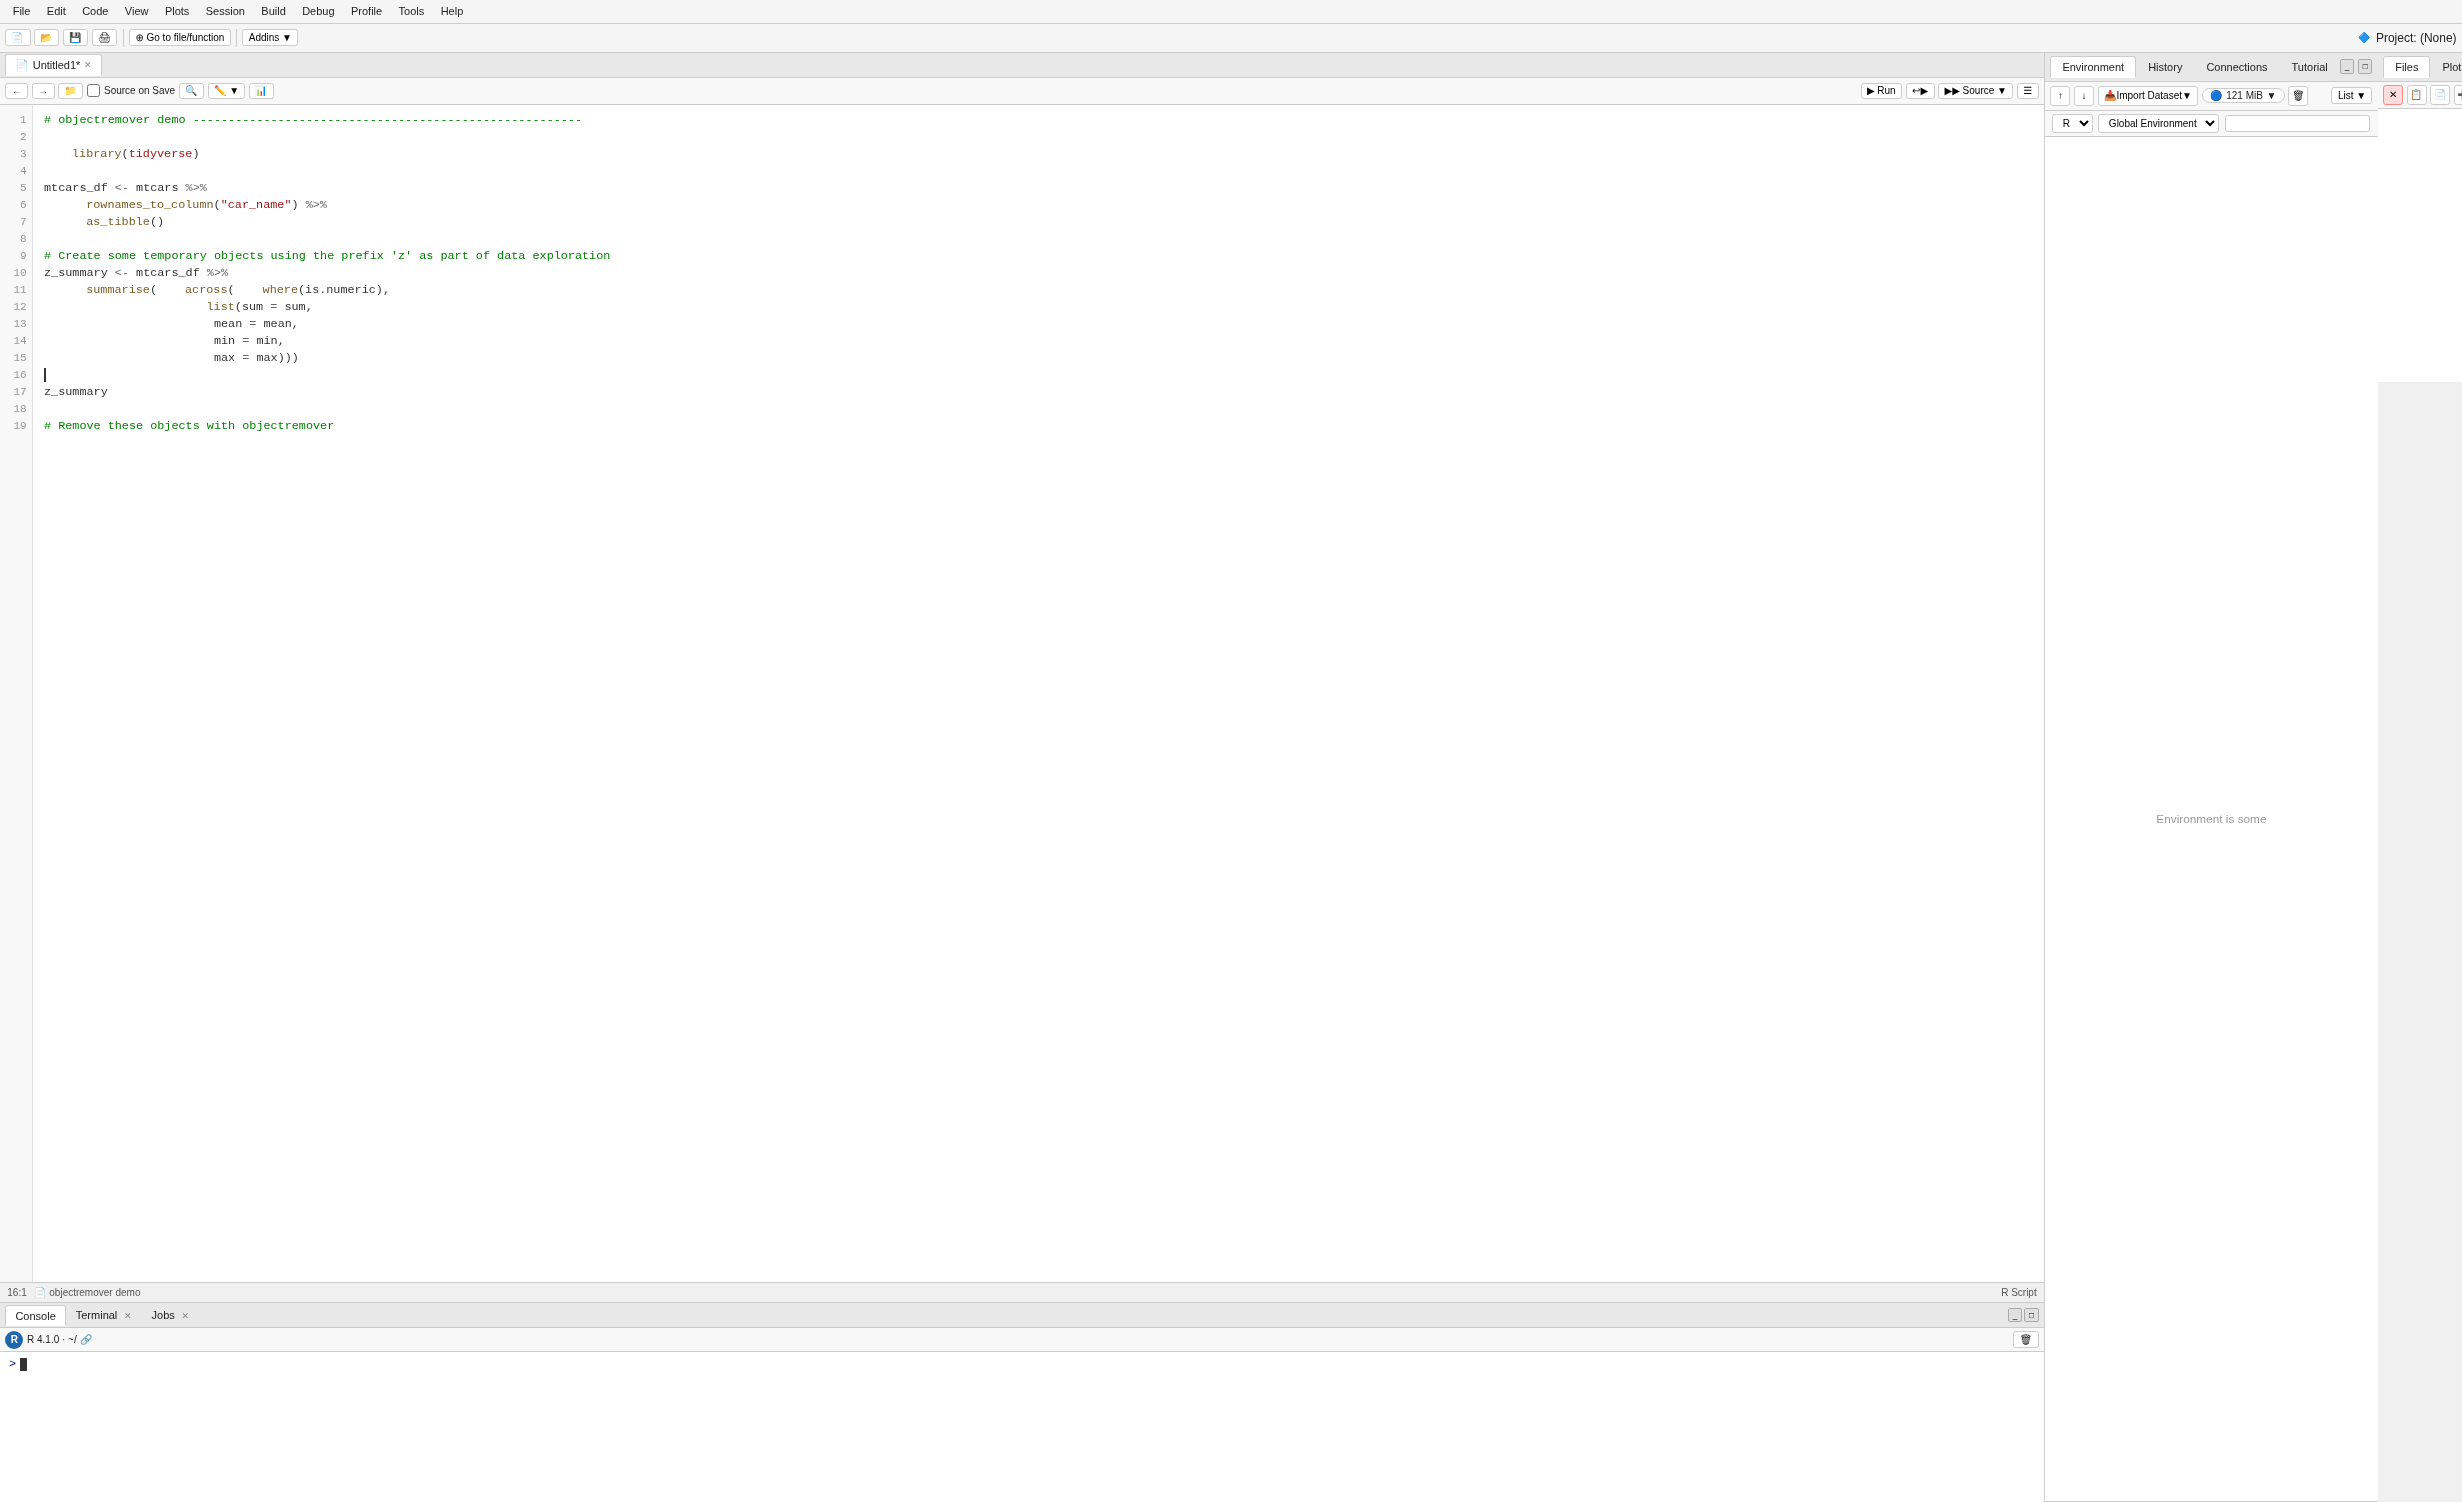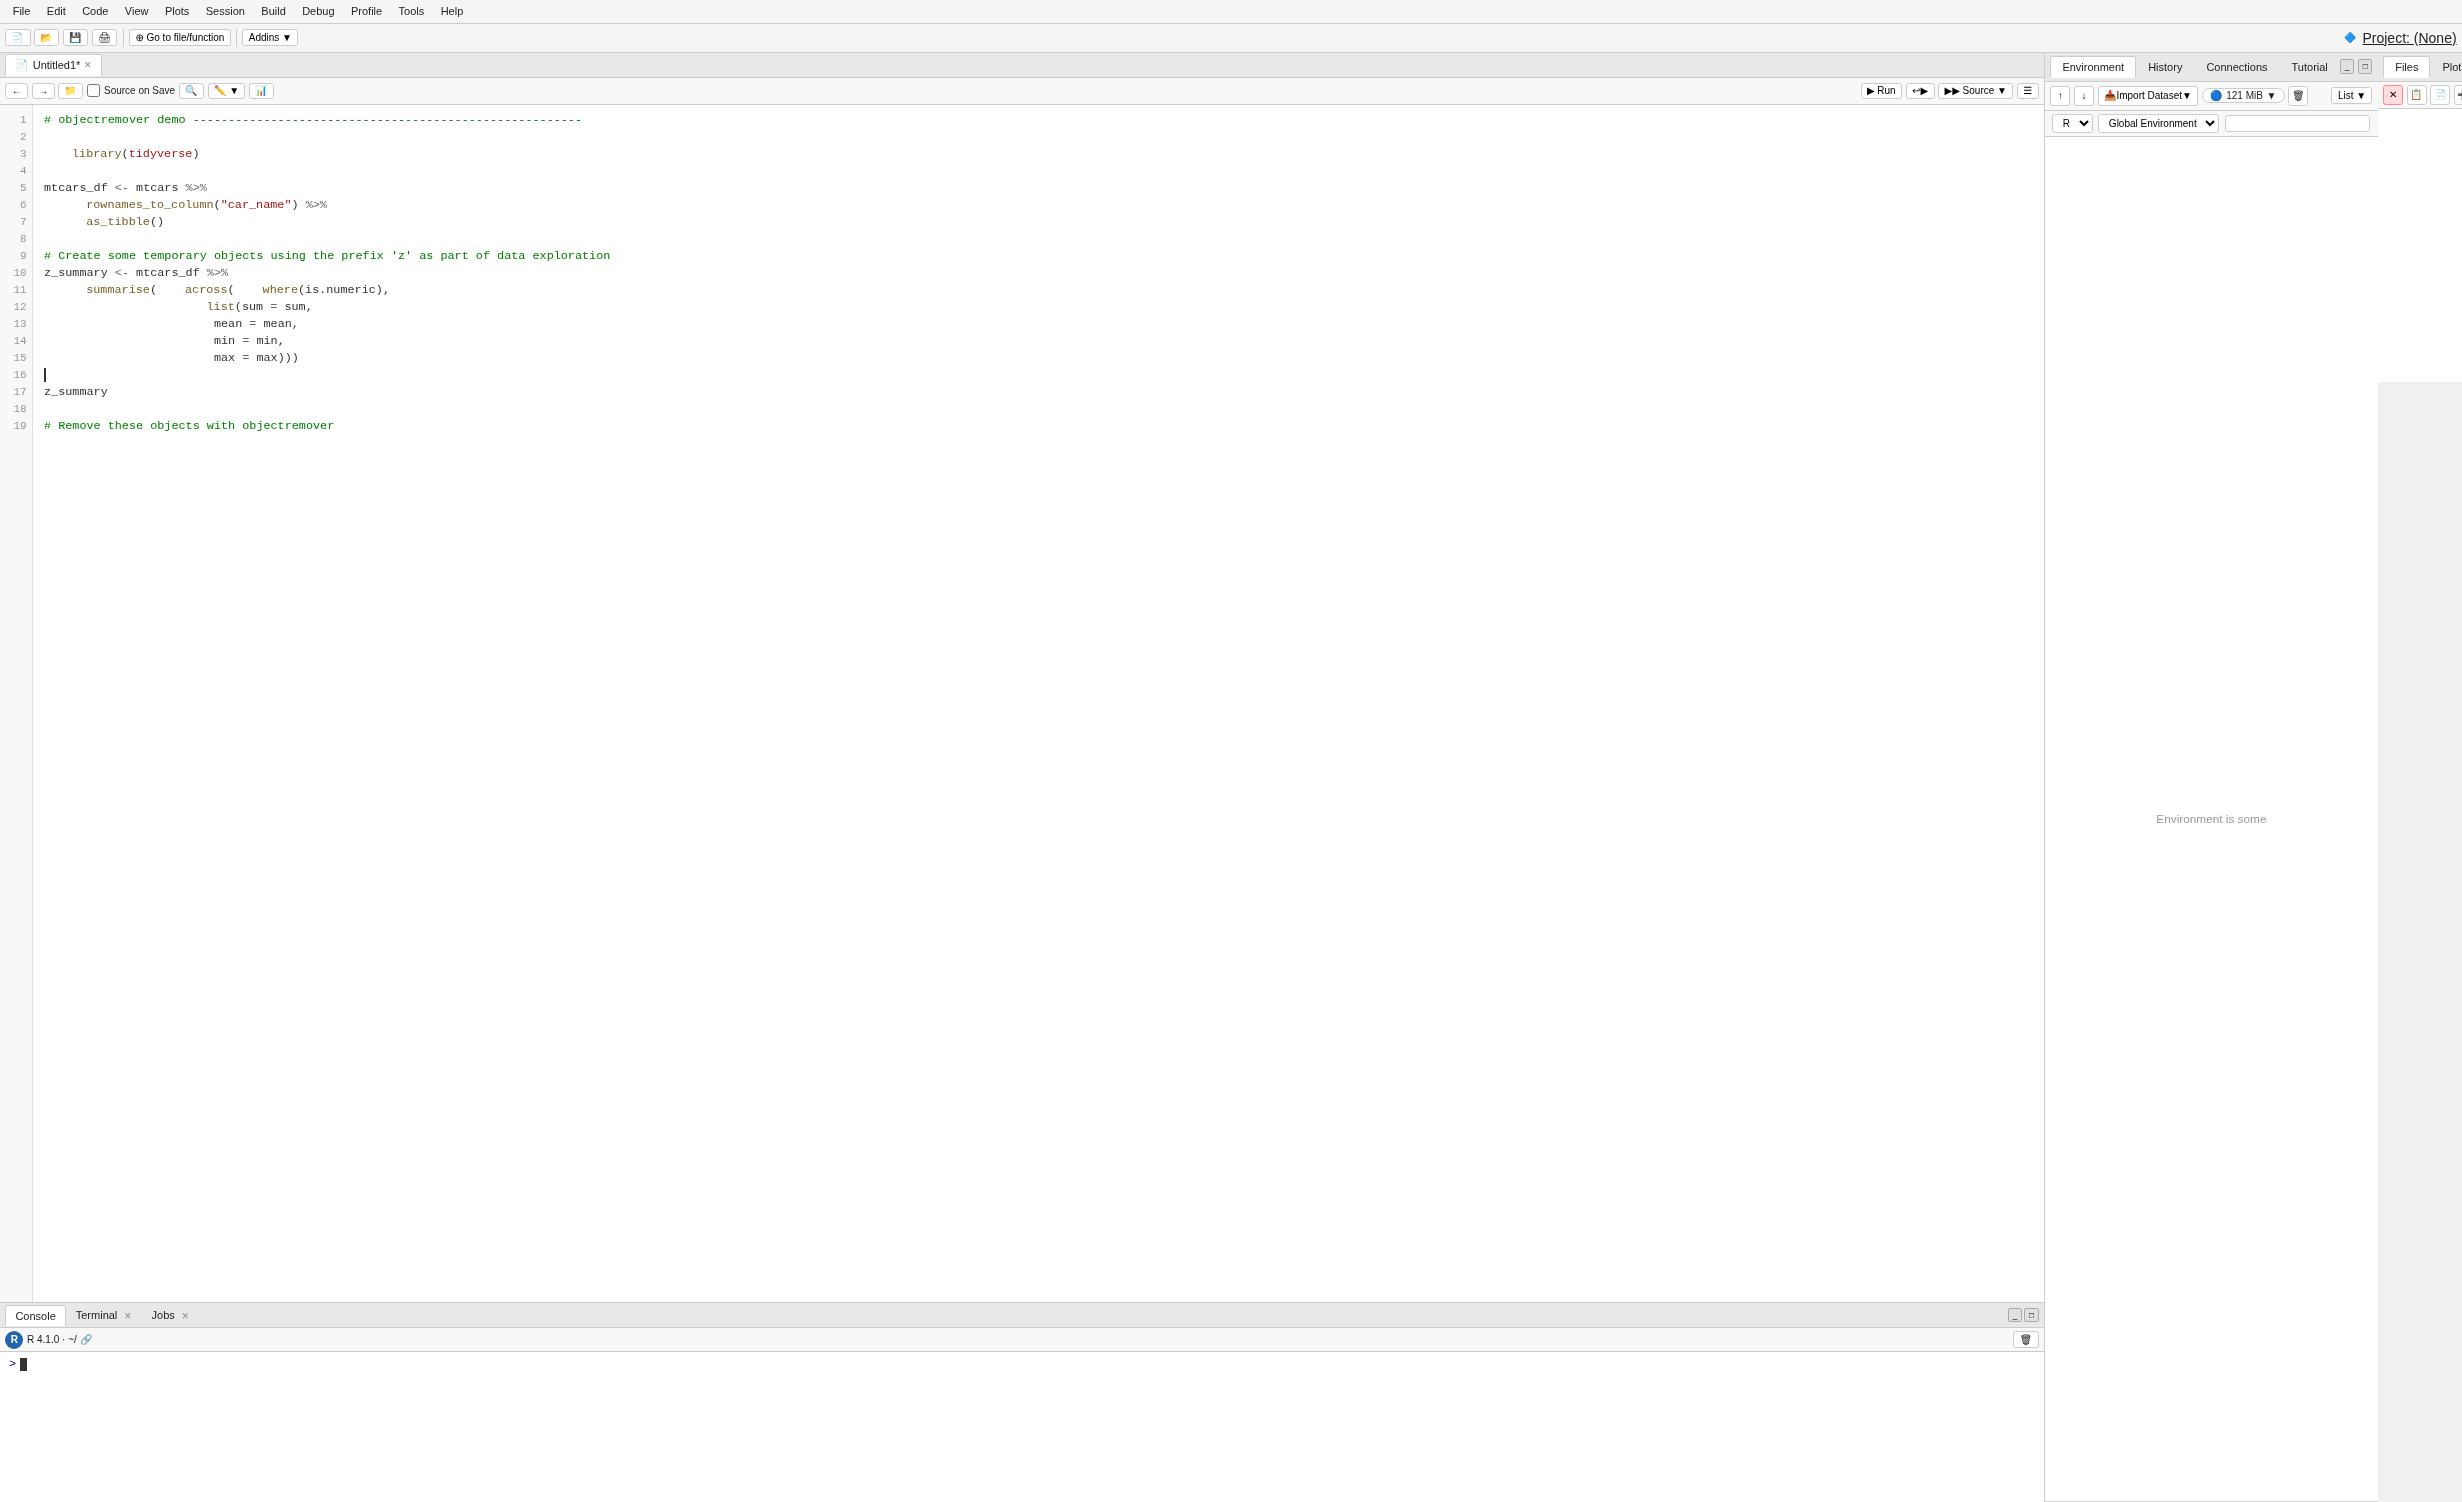--- a/index.html
+++ b/index.html
@@ -455,21 +455,21 @@
     <span>⊕</span>
     <span>Go to file/function</span>
   </button>
   <div class="toolbar-separator"></div>
   <button class="toolbar-btn">
     <span>Addins</span>
     <span>▼</span>
   </button>
   <div style="margin-left:auto; display:flex; align-items:center; gap:5.4px;">
     <span style="font-size:10px; font-family:Arial;">🔷</span>
-    <span style="font-size:14px; font-family:Arial;text-decoration:underline;">Project: (None)</span>
+    <span style="font-size:12px; font-family:Arial;">Project: (None)</span>
   </div>
 </div>
 
 <div class="main-content">
 
   <div class="left-panel">
     <div class="editor-area">
 
       <div class="tab-bar">
         <div class="tab active">
@@ -541,20 +541,27 @@
                    <span class="code-function">list</span>(sum <span class="code-operator">=</span> sum,
                         mean <span class="code-operator">=</span> mean,
                         min <span class="code-operator">=</span> min,
                         max <span class="code-operator">=</span> max)))
 <span class="cursor-line"></span>
 z_summary
 
 <span class="code-comment"># Remove these objects with objectremover</span></div>
       </div>
 
+      <div class="editor-status">
+        <span>16:1</span>
+        <span style="margin: 0 7.3px;">
+          📄 <span>objectremover demo</span>
+        </span>
+        <span class="editor-status-right">R Script</span>
+      </div>
     </div>
 
     <div class="console-area">
       <div class="console-tab-bar">
         <div class="console-tab active">
           <span>Console</span>
         </div>
         <div class="console-tab">
           <span>Terminal</span>
           <span class="console-tab-close">✕</span>

